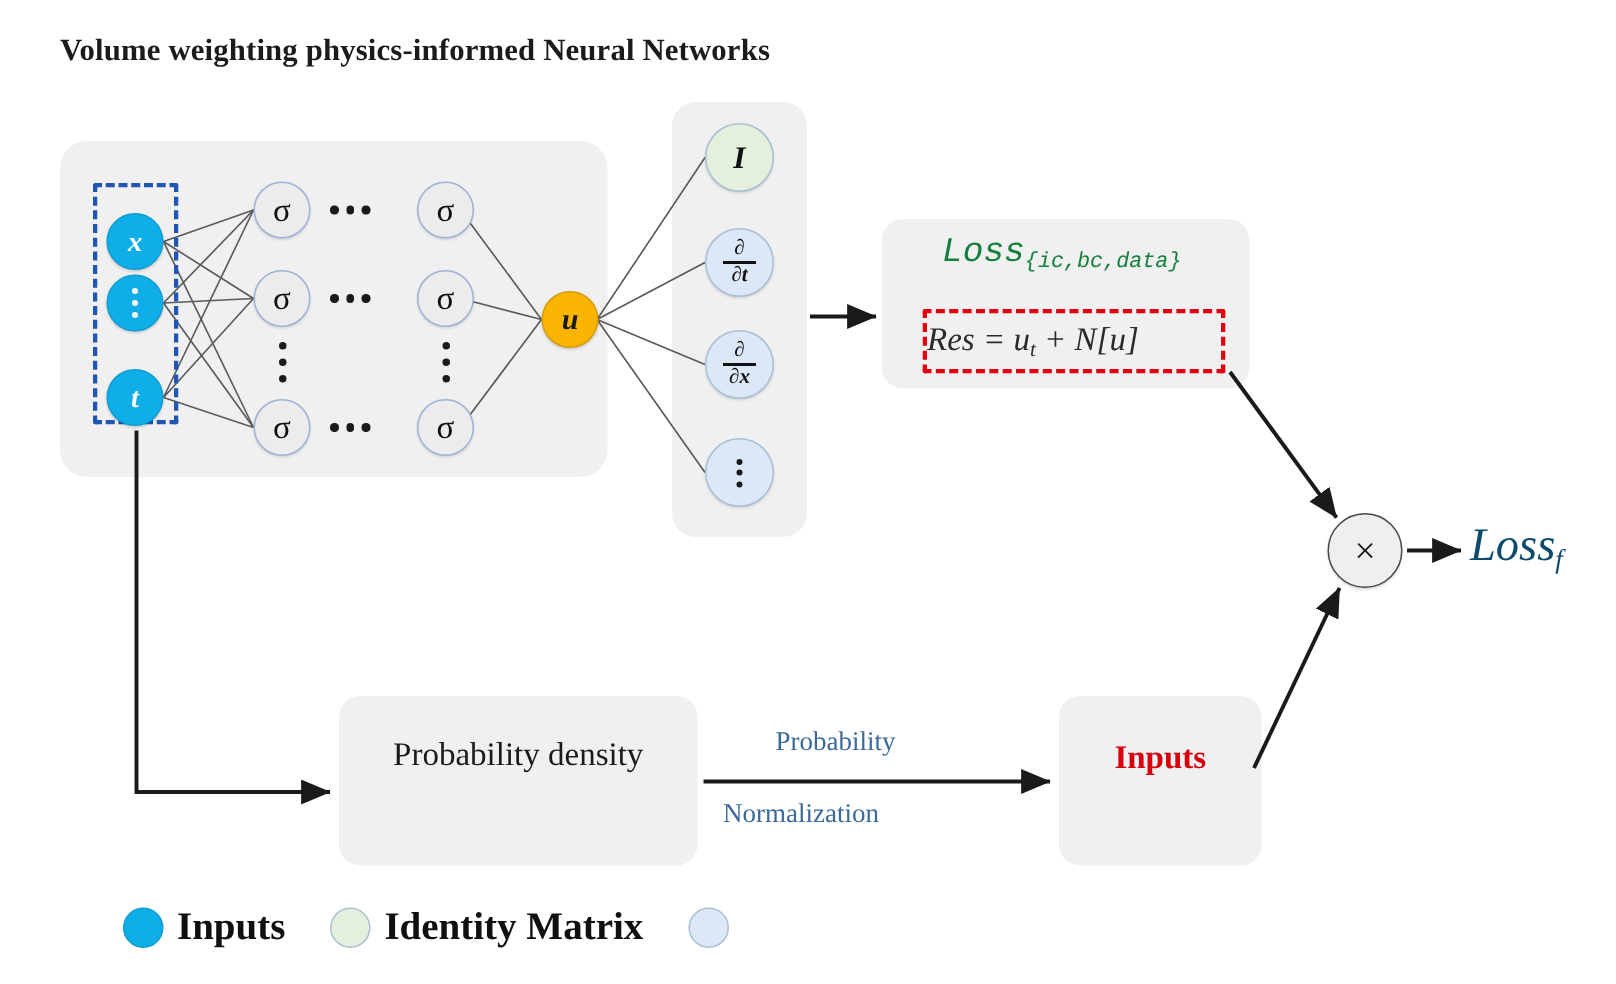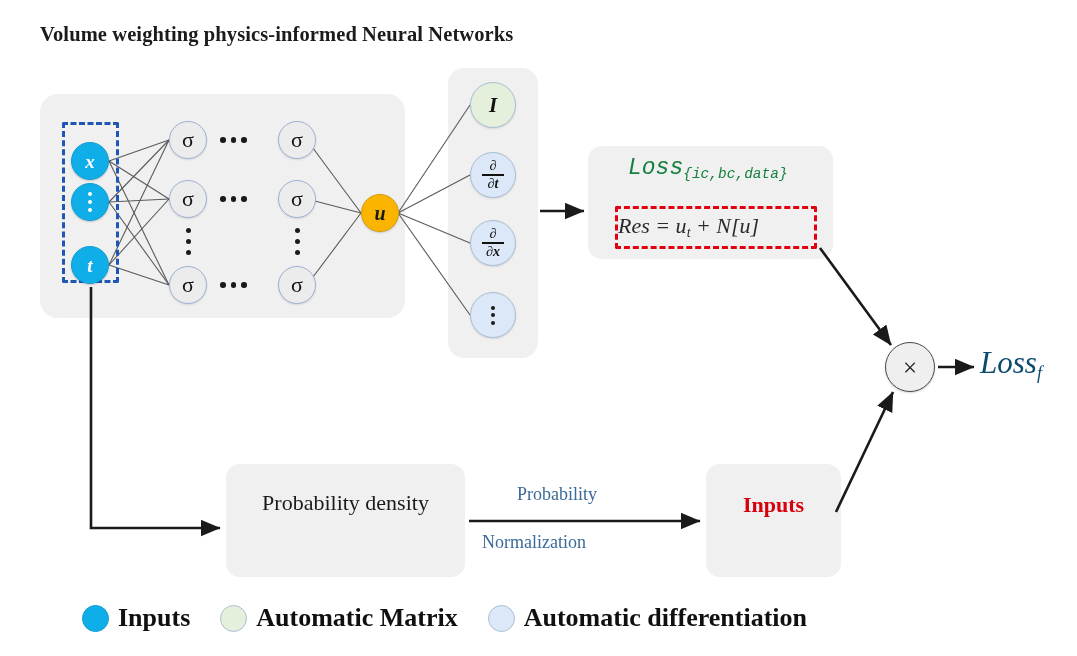--- a/index.html
+++ b/index.html
@@ -497,21 +497,20 @@
     <span class="vol-label">Inputs</span>
   </div>
 
   <div class="legend">
     <div class="legend-item">
       <span class="legend-dot c-input"></span>
       <span class="legend-label">Inputs</span>
     </div>
     <div class="legend-item">
       <span class="legend-dot c-identity"></span>
-      <span class="legend-label">Automatic Matrix</span>
+      <span class="legend-label">Identity Matrix</span>
     </div>
     <div class="legend-item">
       <span class="legend-dot c-autodiff"></span>
-      <span class="legend-label">Automatic differentiation</span>
     </div>
   </div>
 
 </div>
 
 </body></html>

